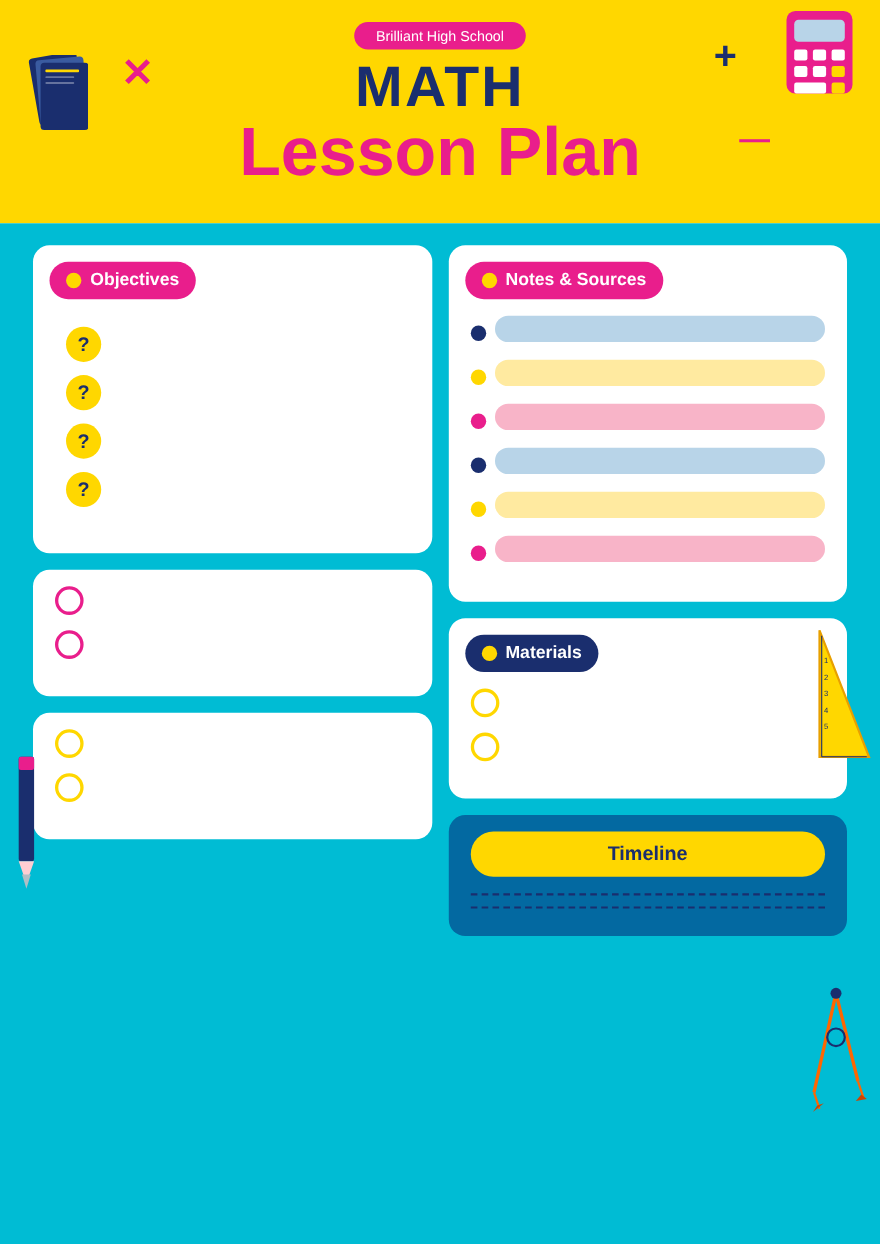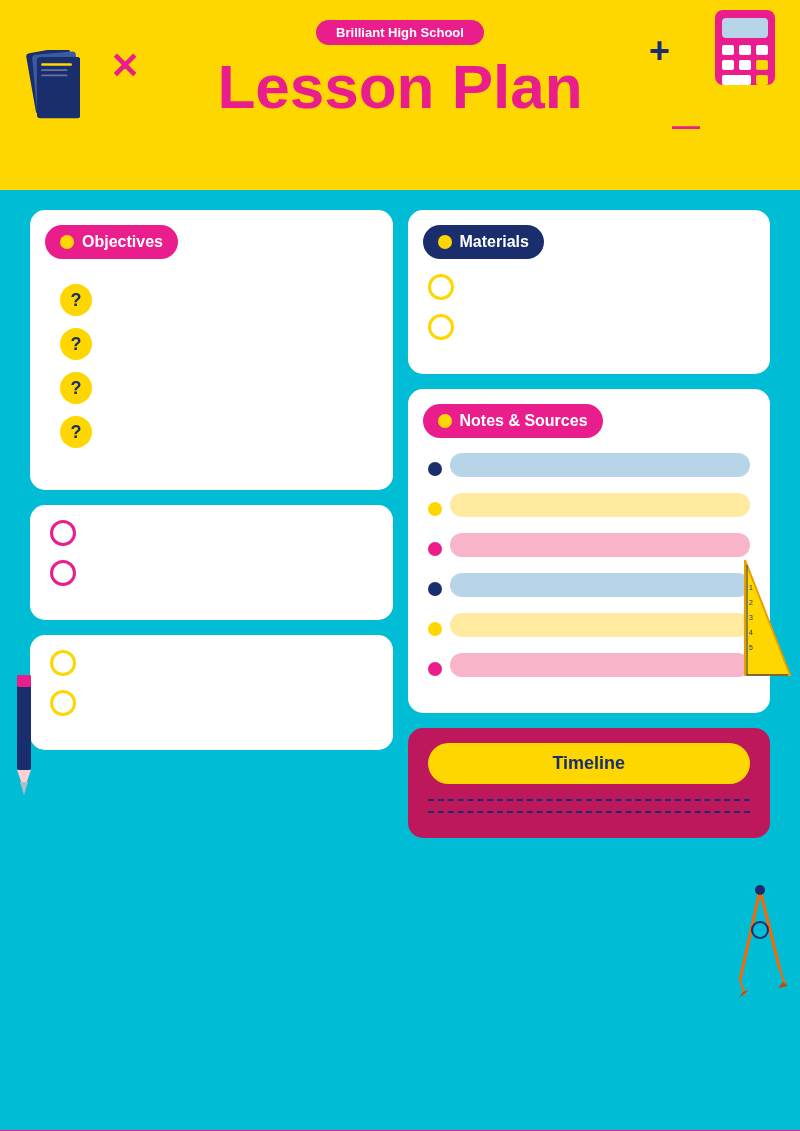--- a/index.html
+++ b/index.html
@@ -16,21 +16,21 @@
       background: #FFD700;
       padding: 20px 40px 30px;
       position: relative;
       text-align: center;
       min-height: 190px;
     }
     .header-school-badge {
       background: #E91E8C;
       color: white;
       font-size: 13px;
-      font-weight: bold;
+      font-weight: normal;
       padding: 5px 20px;
       border-radius: 20px;
       display: inline-block;
       margin-bottom: 8px;
     }
     .header-title-math {
       font-size: 52px;
       font-weight: 900;
       color: #1a2e6e;
       line-height: 1;
@@ -227,21 +227,21 @@
       border-radius: 50%;
       margin-right: 8px;
       flex-shrink: 0;
     }
     .nd-blue { background: #1a2e6e; }
     .nd-yellow { background: #FFD700; }
     .nd-pink { background: #E91E8C; }
 
     
     .timeline-box {
-      background: #be185d;
+      background: #0369a1;
       border-radius: 15px;
       padding: 15px 20px;
     }
     .timeline-header {
       background: #FFD700;
       border-radius: 25px;
       text-align: center;
       padding: 10px;
       margin-bottom: 15px;
     }
@@ -295,20 +295,21 @@
     <rect x="12" y="4" width="50" height="70" rx="4" fill="#3A5BA0" transform="rotate(-5 30 35)"></rect>
     <rect x="15" y="8" width="50" height="70" rx="4" fill="#1a2e6e"></rect>
     <rect x="20" y="15" width="35" height="3" rx="1" fill="#FFD700"></rect>
     <rect x="20" y="22" width="30" height="2" rx="1" fill="#ffffff55"></rect>
     <rect x="20" y="28" width="30" height="2" rx="1" fill="#ffffff55"></rect>
   </svg>
 
   <div>
     <span class="header-school-badge">Brilliant High School</span>
   </div>
+  <div class="header-title-math">MATH</div>
   <div class="header-title-lesson">Lesson Plan</div>
 </div>
 
 <div class="main-content relative-wrapper">
 
   <div style="position:absolute;right:25px;top:50px;color:white;font-size:8px;letter-spacing:5px;line-height:8px;">
     · · · · ·<br>· · · · ·<br>· · · · ·
   </div>
 
   <svg style="position:absolute;right:5px;top:360px;" width="60" height="130" viewBox="0 0 60 130">
@@ -386,63 +387,63 @@
             <div class="bullet-circle-outline yellow"></div>
           </div>
         </div>
       </div>
 
     </div>
 
     <div class="col-right">
 
       <div class="section-card">
+        <div class="section-header pink">
+          <span class="dot-indicator dot-yellow"></span>
+          <span class="section-header-text">Notes &amp; Sources</span>
+        </div>
+        <div>
+          <div class="notes-row">
+            <div class="notes-dot nd-blue"></div>
+            <div class="notes-bar bar-blue-light"></div>
+          </div>
+          <div class="notes-row">
+            <div class="notes-dot nd-yellow"></div>
+            <div class="notes-bar bar-yellow-light"></div>
+          </div>
+          <div class="notes-row">
+            <div class="notes-dot nd-pink"></div>
+            <div class="notes-bar bar-pink-light"></div>
+          </div>
+          <div class="notes-row">
+            <div class="notes-dot nd-blue"></div>
+            <div class="notes-bar bar-blue-light"></div>
+          </div>
+          <div class="notes-row">
+            <div class="notes-dot nd-yellow"></div>
+            <div class="notes-bar bar-yellow-light"></div>
+          </div>
+          <div class="notes-row">
+            <div class="notes-dot nd-pink"></div>
+            <div class="notes-bar bar-pink-light"></div>
+          </div>
+        </div>
+      </div>
+
+      <div class="section-card">
         <div class="section-header blue">
           <span class="dot-indicator dot-yellow"></span>
           <span class="section-header-text">Materials</span>
         </div>
         <div>
           <div class="bullet-item">
             <div class="mat-circle"></div>
           </div>
           <div class="bullet-item">
             <div class="mat-circle"></div>
-          </div>
-        </div>
-      </div>
-
-      <div class="section-card">
-        <div class="section-header pink">
-          <span class="dot-indicator dot-yellow"></span>
-          <span class="section-header-text">Notes &amp; Sources</span>
-        </div>
-        <div>
-          <div class="notes-row">
-            <div class="notes-dot nd-blue"></div>
-            <div class="notes-bar bar-blue-light"></div>
-          </div>
-          <div class="notes-row">
-            <div class="notes-dot nd-yellow"></div>
-            <div class="notes-bar bar-yellow-light"></div>
-          </div>
-          <div class="notes-row">
-            <div class="notes-dot nd-pink"></div>
-            <div class="notes-bar bar-pink-light"></div>
-          </div>
-          <div class="notes-row">
-            <div class="notes-dot nd-blue"></div>
-            <div class="notes-bar bar-blue-light"></div>
-          </div>
-          <div class="notes-row">
-            <div class="notes-dot nd-yellow"></div>
-            <div class="notes-bar bar-yellow-light"></div>
-          </div>
-          <div class="notes-row">
-            <div class="notes-dot nd-pink"></div>
-            <div class="notes-bar bar-pink-light"></div>
           </div>
         </div>
       </div>
 
       <div class="timeline-box">
         <div class="timeline-header">
           <span class="timeline-title">Timeline</span>
         </div>
         <hr class="timeline-line">
         <hr class="timeline-line">

